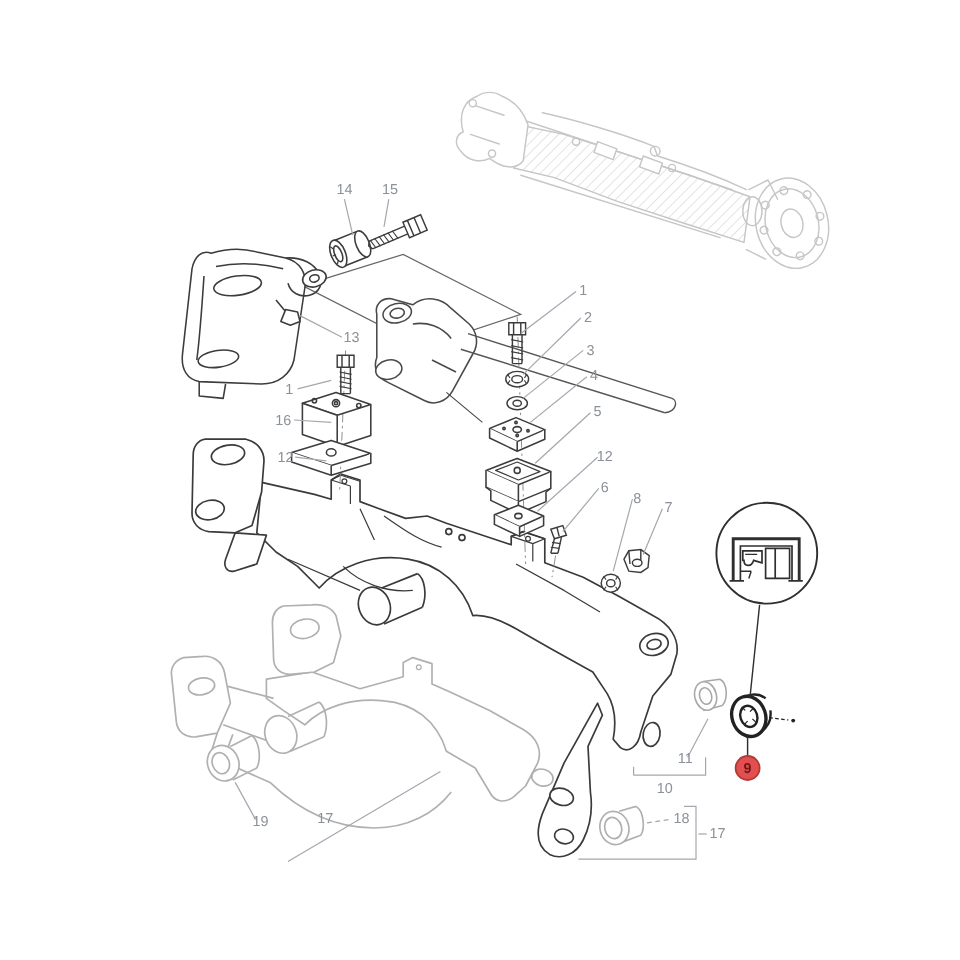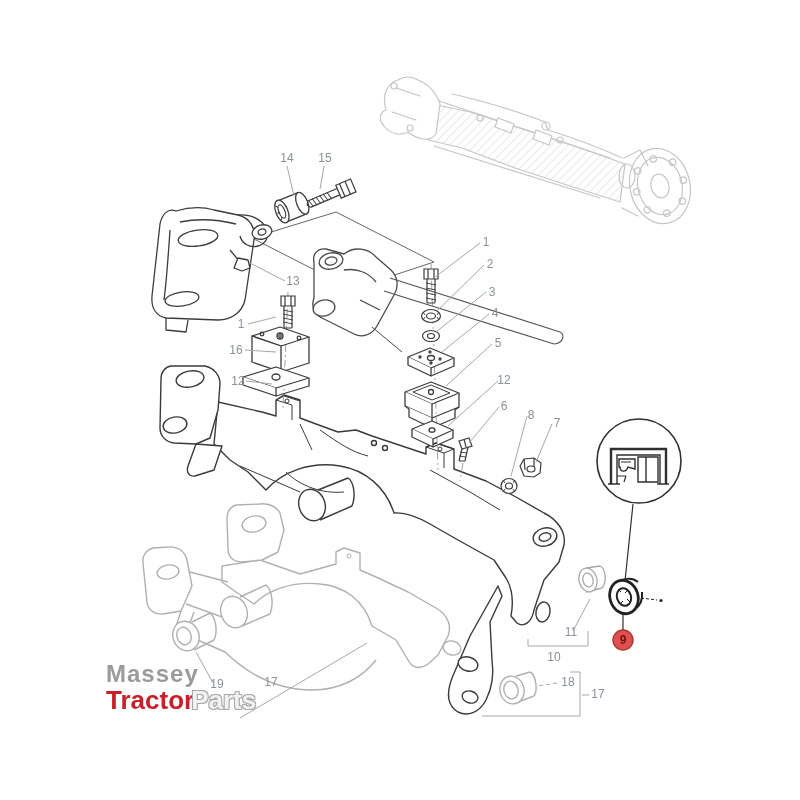--- a/index.html
+++ b/index.html
@@ -16,24 +16,20 @@
   #logo .l2{font-size:26px;font-weight:800;letter-spacing:0px;margin-top:1px;}
   #logo .l2 .red{}
   #logo .l2 .hollow{color:#f2f2f2;text-shadow:-1px -1px 0 #a8a8a8,1px -1px 0 #a8a8a8,
                     -1px 1px 0 #a8a8a8,1px 1px 0 #a8a8a8;margin-left:-3px;}
 </style>
 </head>
 <body>
 
 <div id="stage">
 
-  <div id="logo">
-    <div class="l1" style="color: rgb(155, 155, 155);">Massey</div>
-    <div class="l2"><span class="red" style="color: rgb(200, 32, 42);">Tractor</span><span class="hollow">Parts</span></div>
-  </div>
 
   <svg id="drawing" width="800" height="800" viewBox="0 0 800 800">
     <defs>
       <pattern id="ht" width="6" height="6" patternUnits="userSpaceOnUse" patternTransform="rotate(45)">
         <line x1="0" y1="0" x2="0" y2="6" stroke="#dedede" stroke-width="1.4"></line>
       </pattern>
     </defs>
 
     <g stroke="#c6c6c6" stroke-width="1.2" fill="none" stroke-linejoin="round" stroke-linecap="round">
       <polygon points="432,104 470,112 520,128 575,146 625,164 620,202 570,186 515,168 462,148 428,140" fill="url(#ht)"></polygon>

